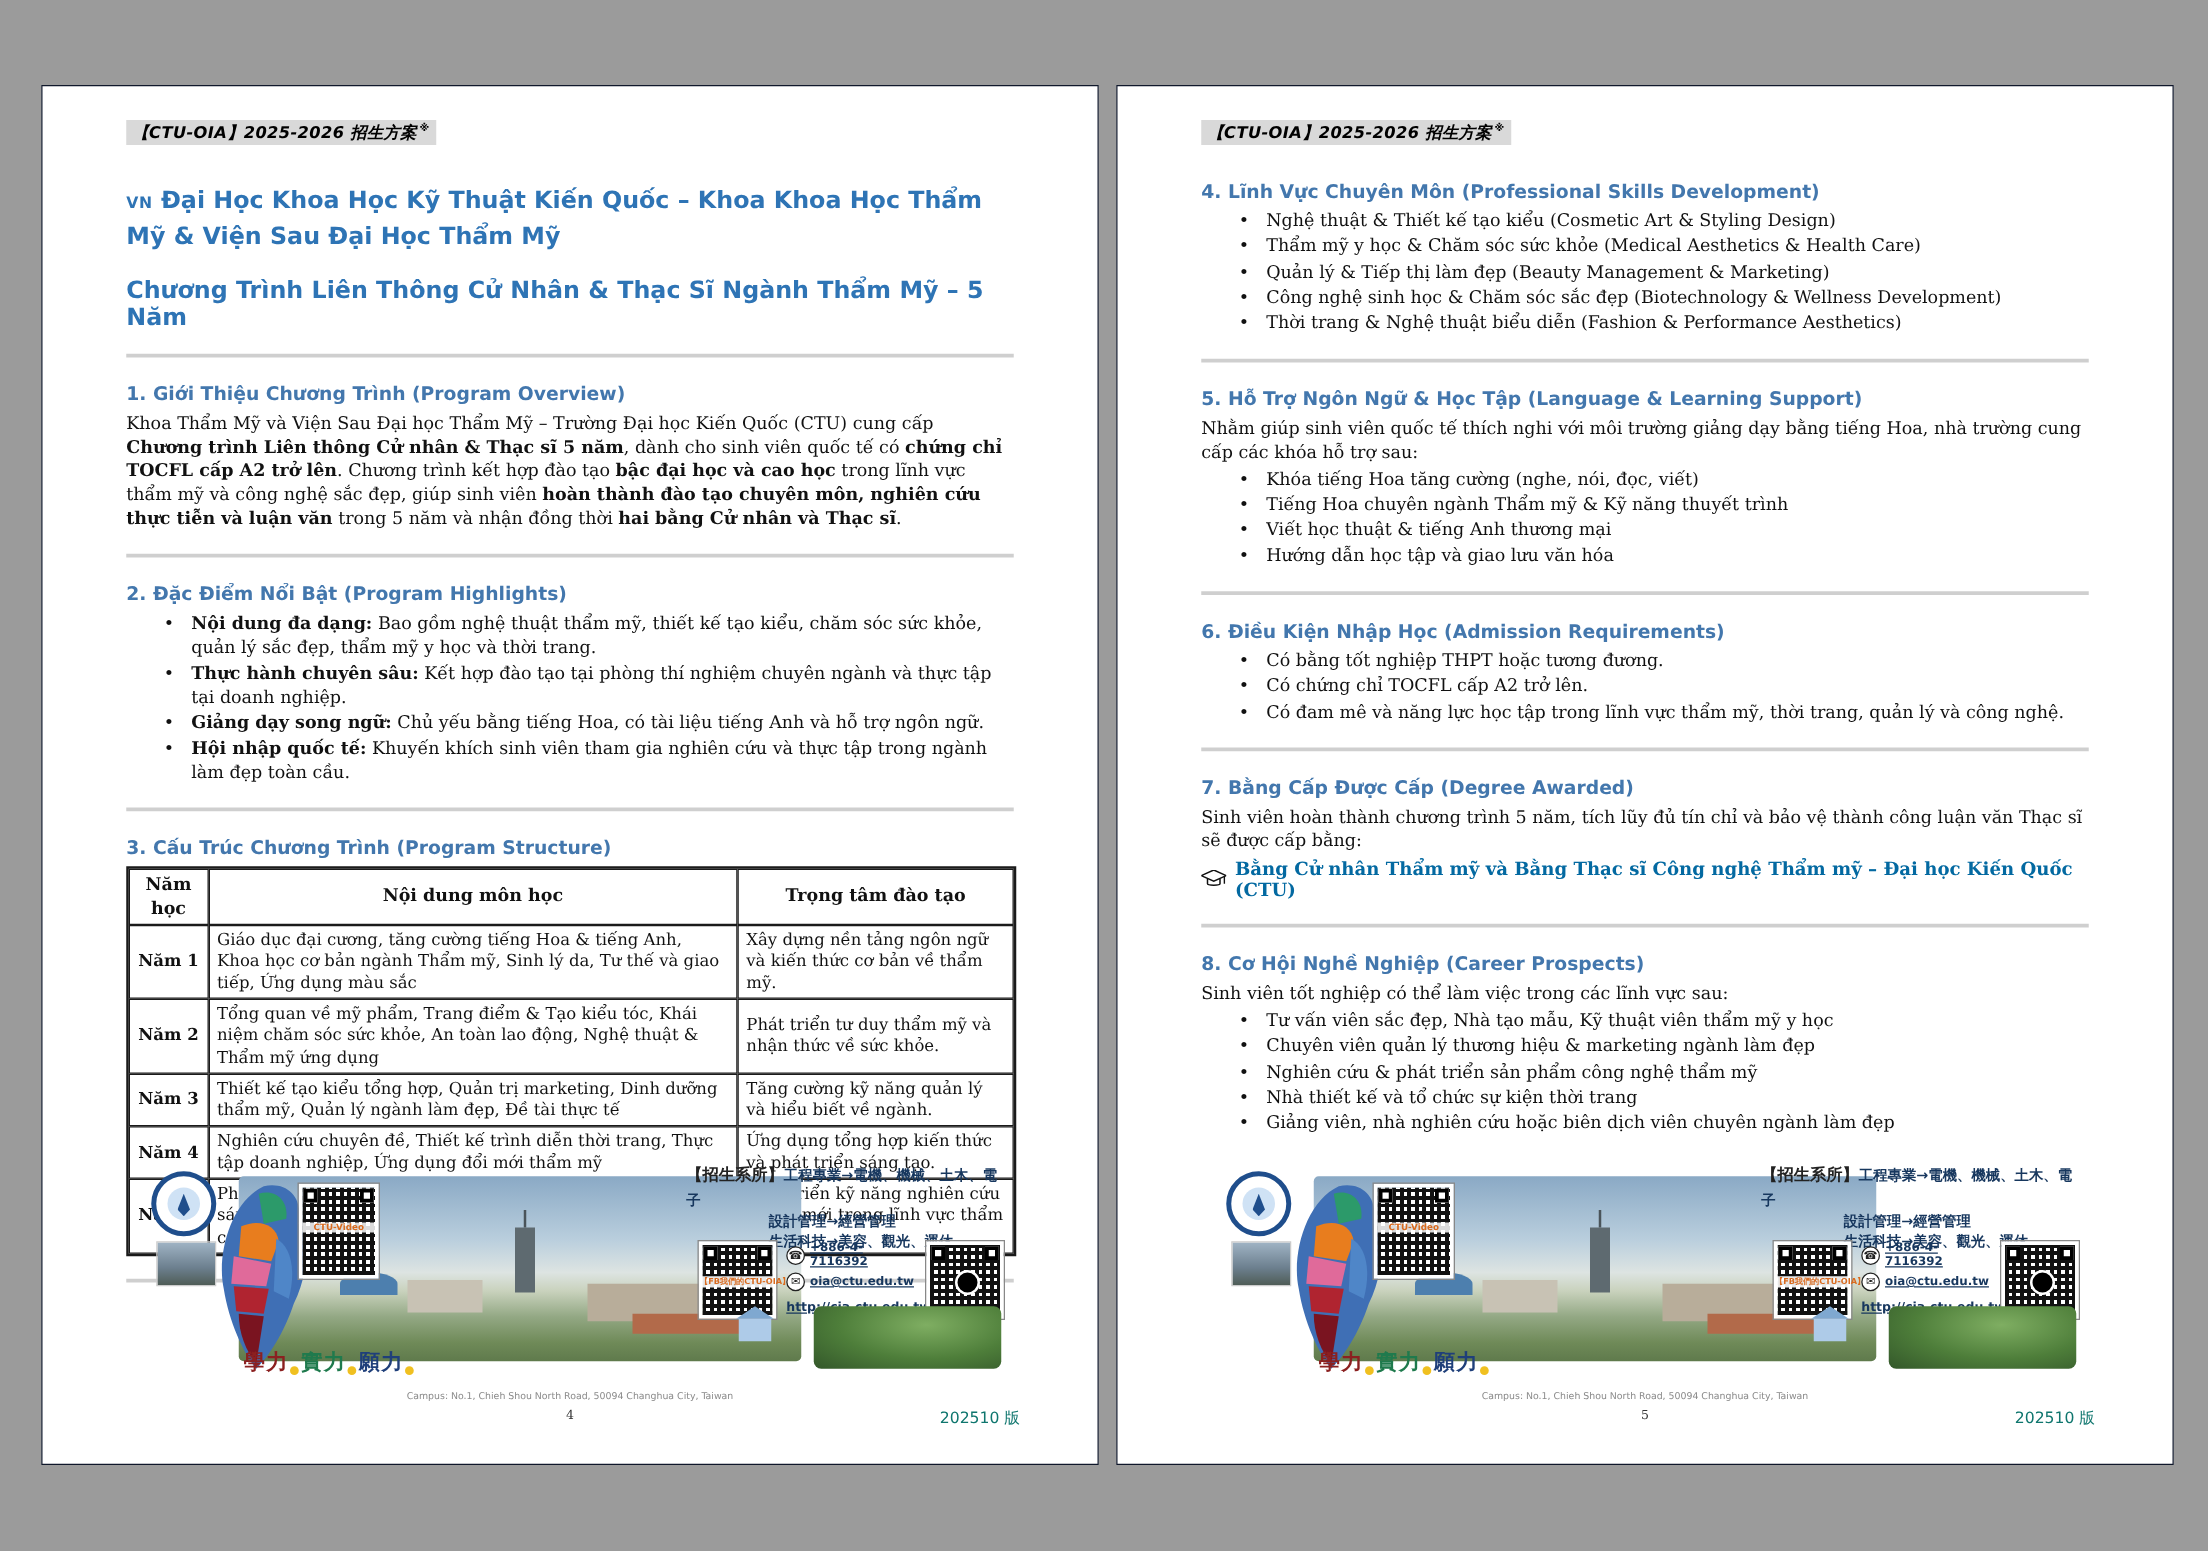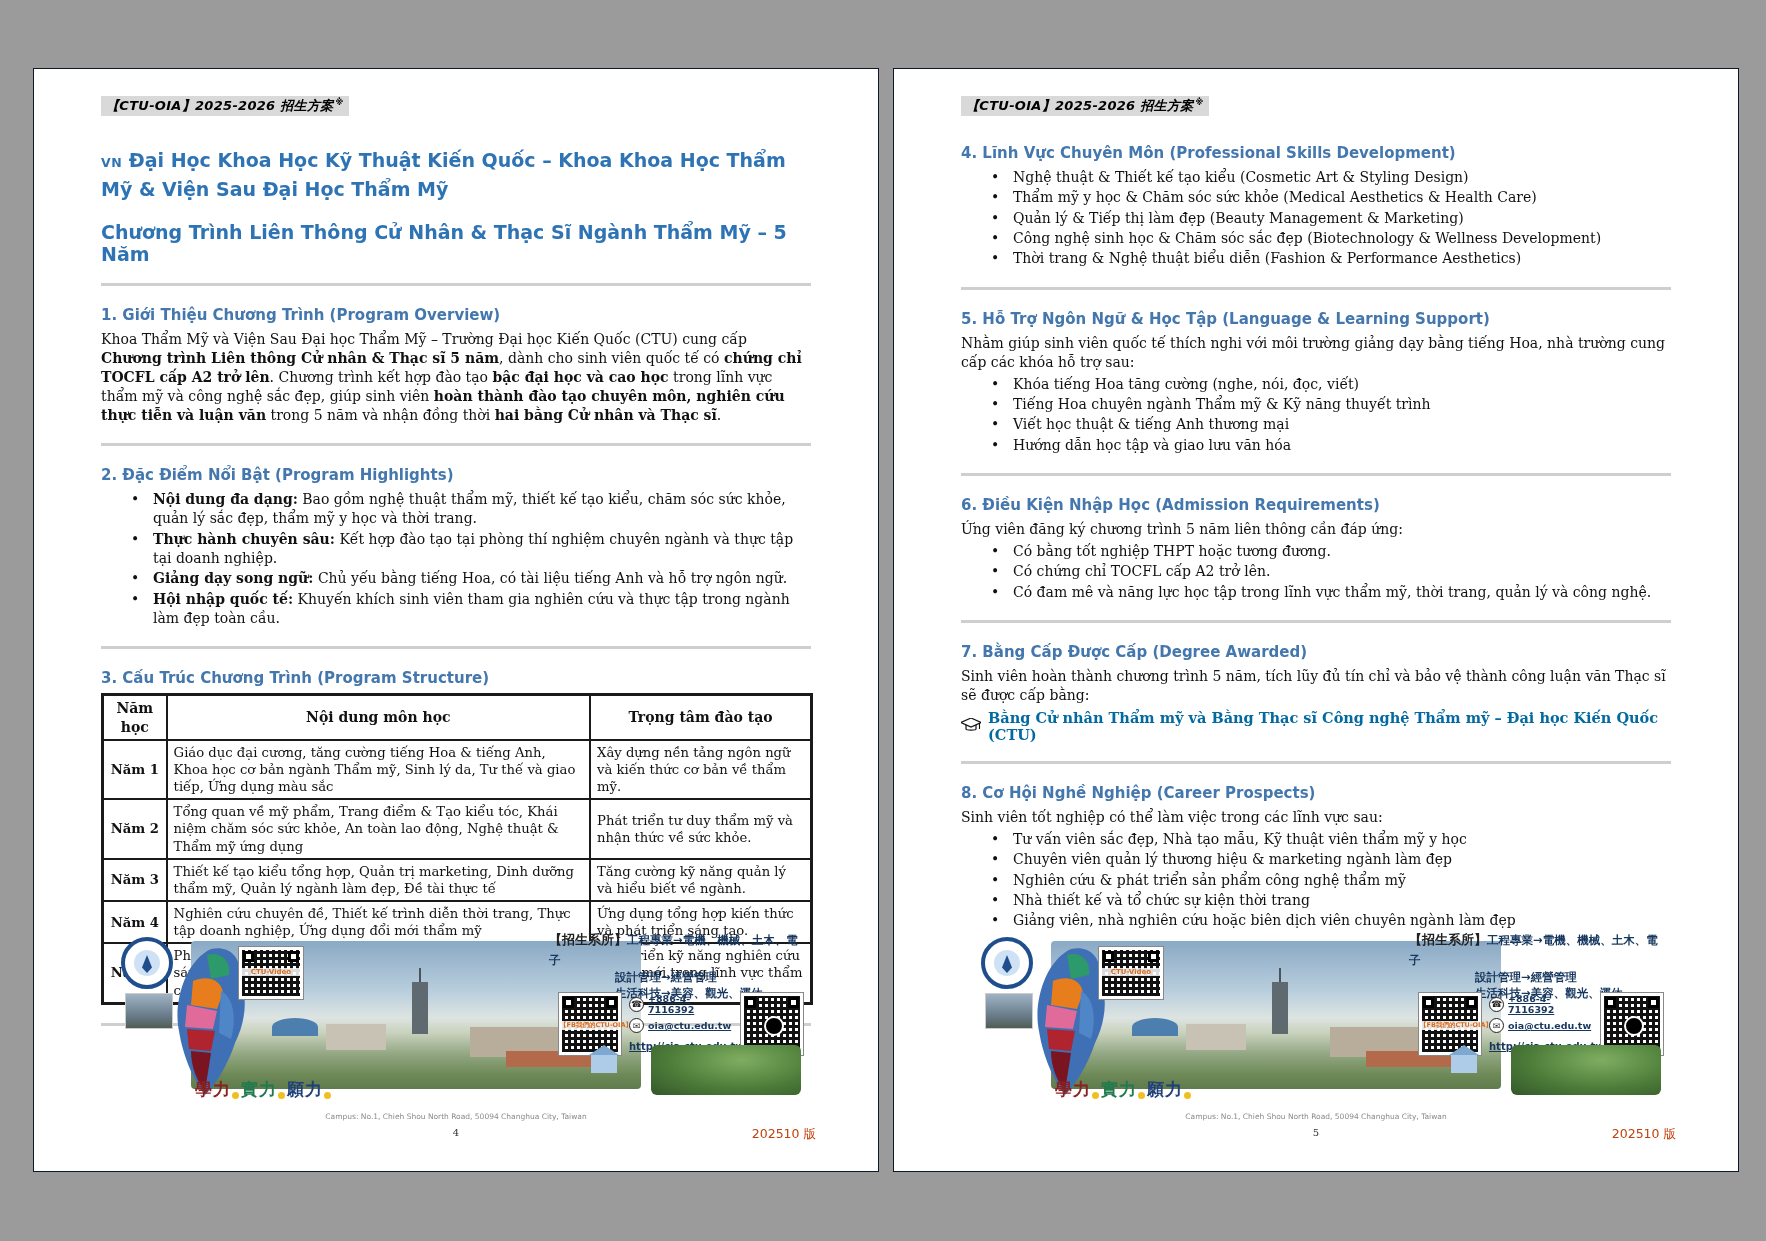--- a/index.html
+++ b/index.html
@@ -77,21 +77,21 @@
   .logo::before{content:"";position:absolute;left:9px;top:9px;width:26px;height:26px;border-radius:50%;background:#cfe2f5;}
   .logo::after{content:"";position:absolute;left:17px;top:14px;width:10px;height:18px;background:#1f4e8c;clip-path:polygon(50% 0,100% 70%,50% 100%,0 70%);}
   .minishot{position:absolute;left:4px;top:64px;width:46px;height:34px;background:linear-gradient(180deg,#9fb3c4,#6c7f8e 60%,#4f5d57);border:1px solid #ccc;}
   .tmap{position:absolute;left:42px;top:16px;}
   .qr{position:relative;background:
       repeating-linear-gradient(0deg,#111 0 3px,transparent 3px 6px),
       repeating-linear-gradient(90deg,#111 0 3px,#fff 3px 6px);
       border:3px solid #fff;outline:1px solid #888;box-sizing:border-box;}
   .qr::before,.qr::after{content:"";position:absolute;width:11px;height:11px;border:3px solid #000;background:#fff;box-sizing:border-box;}
   .qr::before{left:1px;top:1px;} .qr::after{right:1px;top:1px;}
-  .qr-video{position:absolute;left:118px;top:18px;width:64px;height:52px;}
+  .qr-video{position:absolute;left:118px;top:18px;width:64px;height:76px;}
   .qr-video .band{position:absolute;left:0;right:0;top:40%;background:rgba(255,255,255,.85);color:#d96b1f;font:bold 7px "DejaVu Sans",sans-serif;text-align:center;}
   .recruit{position:absolute;left:428px;top:0;width:252px;font-family:"DejaVu Sans",sans-serif;color:#17375e;}
   .recruit .rt{font-weight:bold;font-size:13px;color:#222;}
   .recruit .rl{font-weight:bold;font-size:11.5px;line-height:1.45;}
   .recruit .ind{padding-left:66px;}
   .contact{position:absolute;left:438px;top:64px;display:flex;gap:8px;align-items:flex-start;}
   .qr-fb{width:62px;height:62px;flex:0 0 auto;}
   .qr-fb .band{position:absolute;left:-2px;right:-2px;top:44%;background:rgba(255,255,255,.9);color:#d96b1f;font:bold 6.5px "DejaVu Sans",sans-serif;text-align:center;white-space:nowrap;}
   .qr-line{width:62px;height:62px;flex:0 0 auto;}
   .qr-line .dot{position:absolute;left:50%;top:50%;width:16px;height:16px;margin:-8px 0 0 -8px;border-radius:50%;background:#000;border:2px solid #fff;}
@@ -108,21 +108,21 @@
   .slogan{position:absolute;left:74px;bottom:0;font-family:"DejaVu Sans",sans-serif;font-weight:bold;font-size:17px;letter-spacing:1px;}
   .slogan span{position:relative;margin-right:10px;}
   .slogan span::after{content:"";position:absolute;right:-8px;bottom:0;width:7px;height:7px;border-radius:50%;background:#f0c020;}
   .slogan span:nth-child(1){color:#8b2020;}
   .slogan span:nth-child(2){color:#1f7a4d;}
   .slogan span:nth-child(3){color:#1f3f7a;}
 
   .addr{position:absolute;left:0;right:0;bottom:50px;text-align:center;
         font-family:"DejaVu Sans",sans-serif;font-size:7.5px;color:#8a8a8a;}
   .pnum{position:absolute;left:0;right:0;bottom:33px;text-align:center;font-size:10px;color:#333;}
-  .ver{position:absolute;right:62px;bottom:28px;font-family:"DejaVu Sans",sans-serif;font-size:12.5px;color:#c2410c;}
+  .ver{position:absolute;right:62px;bottom:28px;font-family:"DejaVu Sans",sans-serif;font-size:12.5px;color:#0f766e;}
 </style>
 </head>
 <body>
 
 <div class="page" id="pageL">
   <div class="content">
 
     <div class="htag">
       <span>【CTU-OIA】2025-2026 招生方案</span><sup>※</sup>
     </div>
@@ -267,21 +267,20 @@
     <p class="body">Nhằm giúp sinh viên quốc tế thích nghi với môi trường giảng dạy bằng tiếng Hoa, nhà trường cung cấp các khóa hỗ trợ sau:</p>
     <ul class="blt">
       <li>Khóa tiếng Hoa tăng cường (nghe, nói, đọc, viết)</li>
       <li>Tiếng Hoa chuyên ngành Thẩm mỹ &amp; Kỹ năng thuyết trình</li>
       <li>Viết học thuật &amp; tiếng Anh thương mại</li>
       <li>Hướng dẫn học tập và giao lưu văn hóa</li>
     </ul>
 
     <div class="rule"></div>
     <h2 class="sec">6. Điều Kiện Nhập Học  (Admission Requirements)</h2>
-    <p class="body">Ứng viên đăng ký chương trình 5 năm liên thông cần đáp ứng:</p>
     <ul class="blt">
       <li>Có bằng tốt nghiệp THPT hoặc tương đương.</li>
       <li>Có chứng chỉ TOCFL cấp A2 trở lên.</li>
       <li>Có đam mê và năng lực học tập trong lĩnh vực thẩm mỹ, thời trang, quản lý và công nghệ.</li>
     </ul>
 
     <div class="rule"></div>
     <h2 class="sec">7. Bằng Cấp Được Cấp (Degree Awarded)</h2>
     <p class="body">Sinh viên hoàn thành chương trình 5 năm, tích lũy đủ tín chỉ và bảo vệ thành công luận văn Thạc sĩ sẽ được cấp bằng:</p>
     <div class="degree-line">

